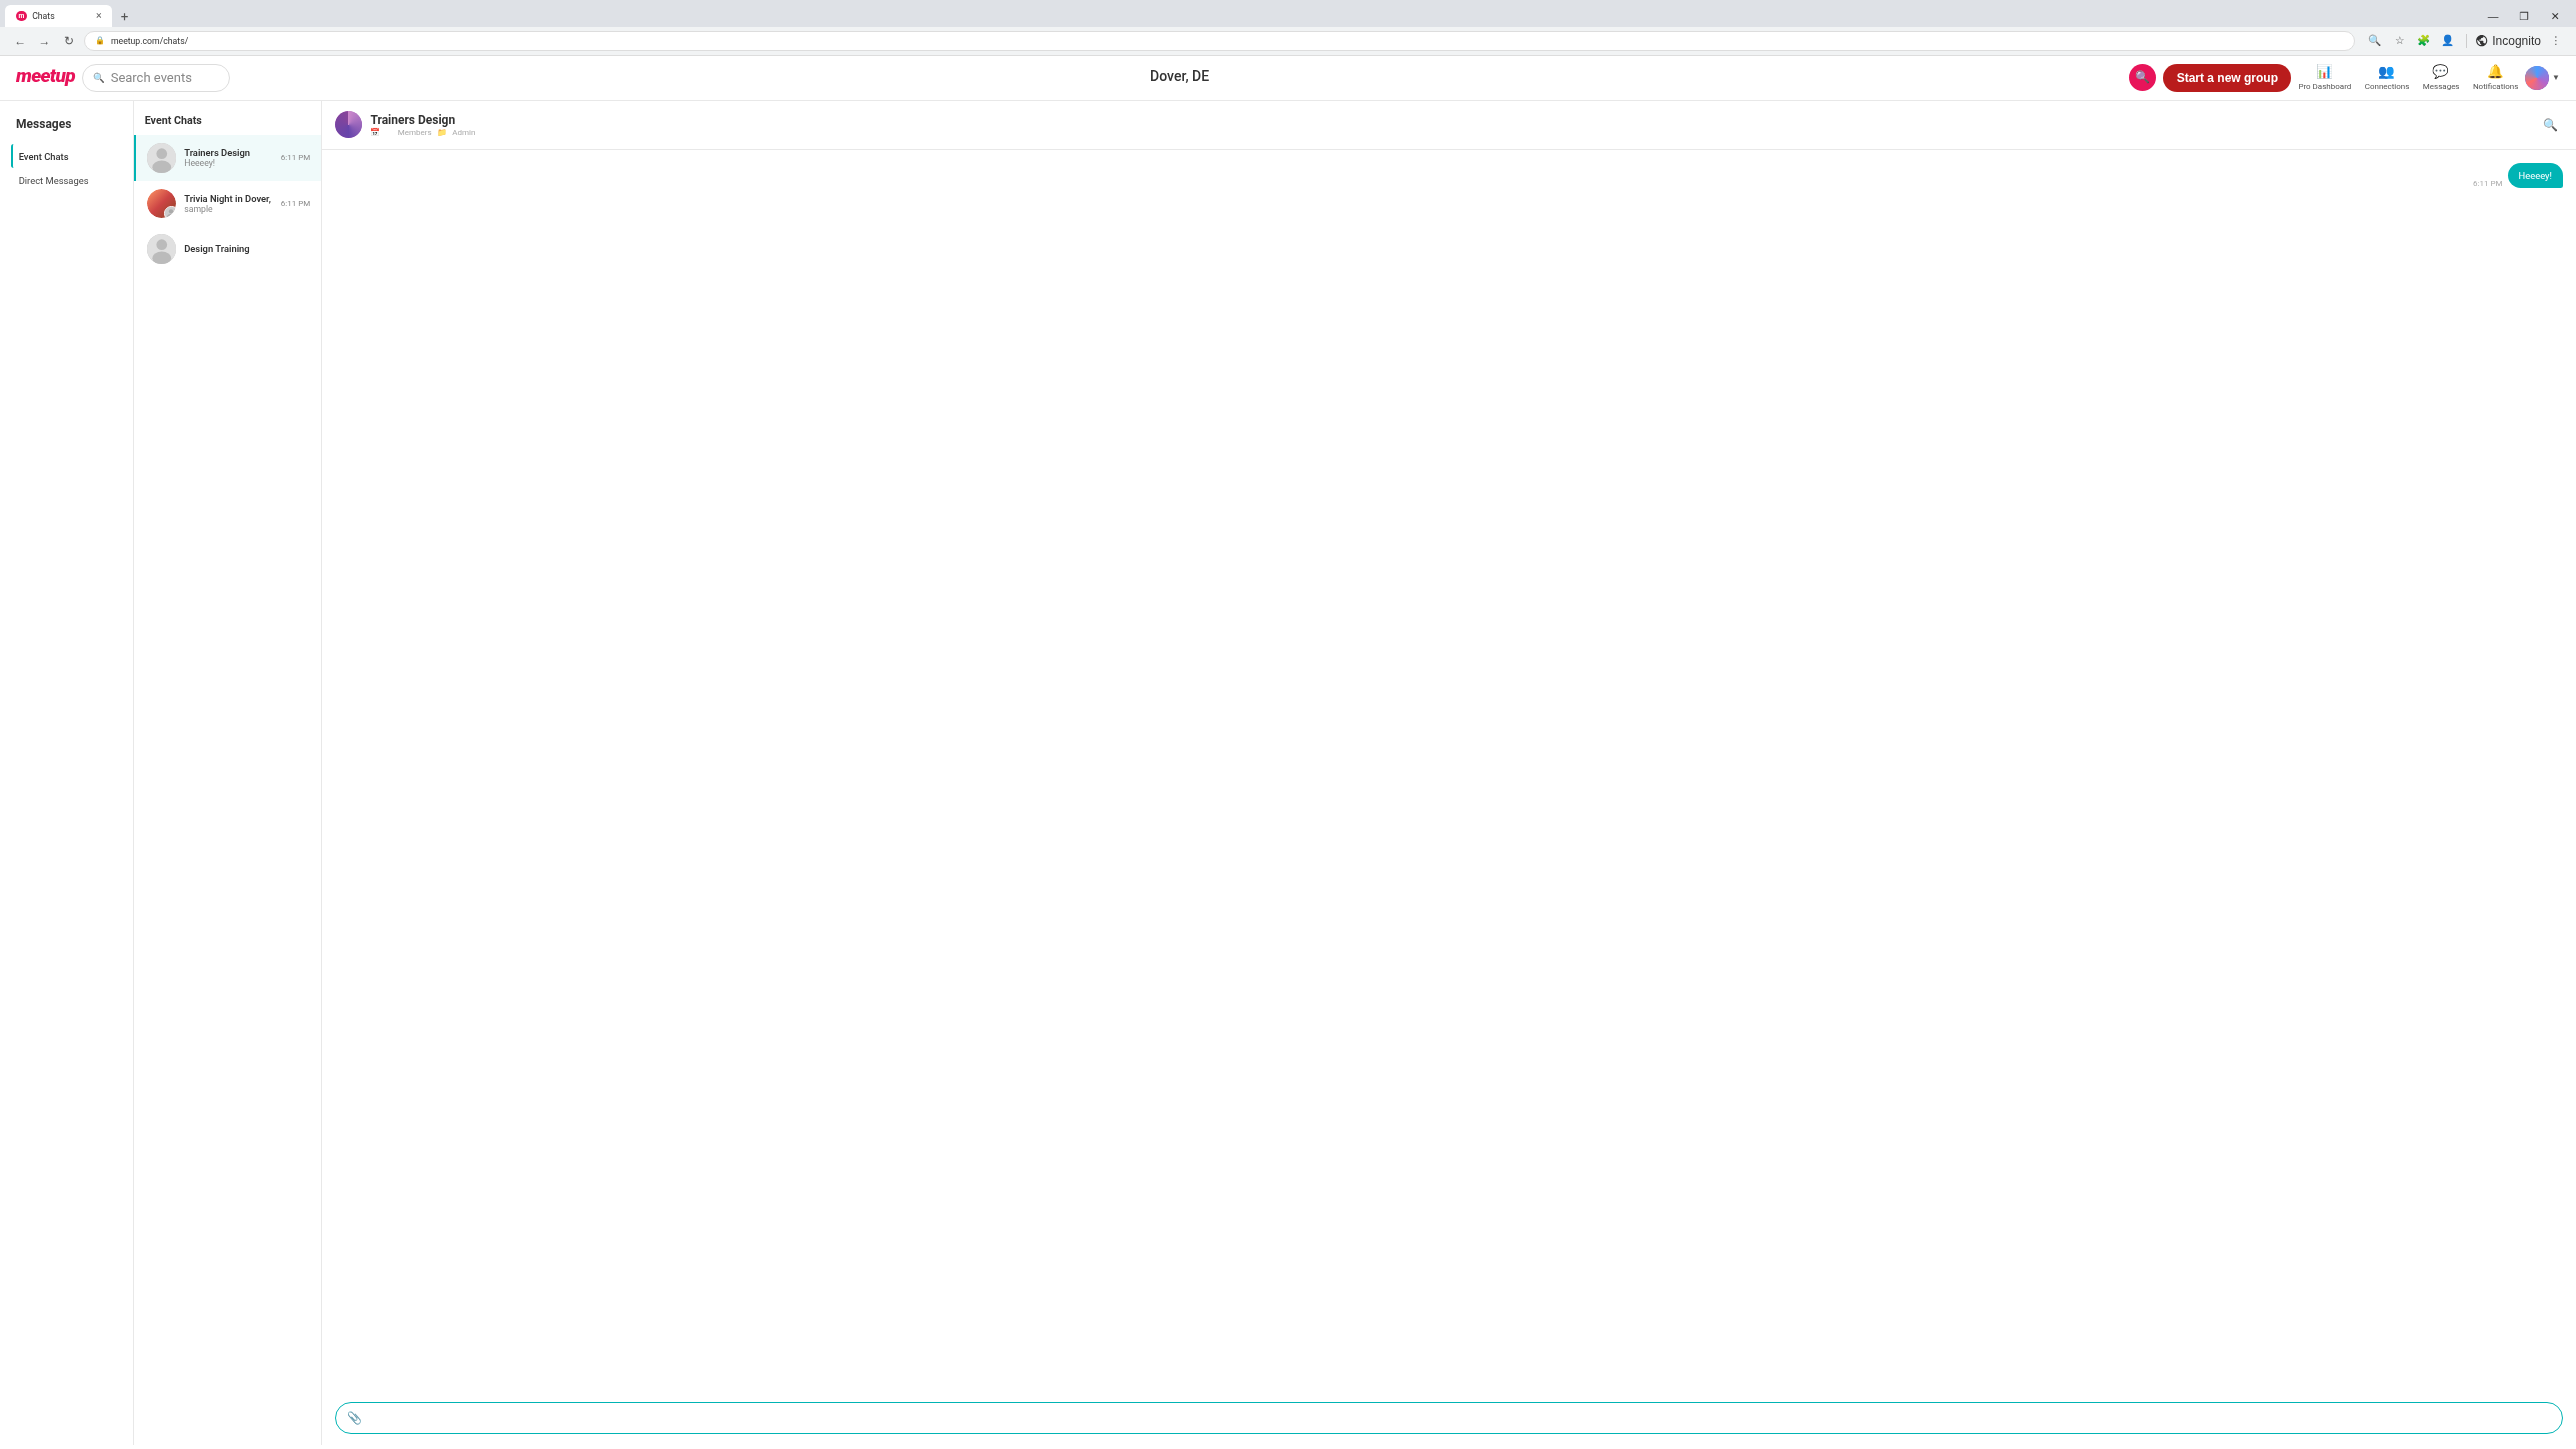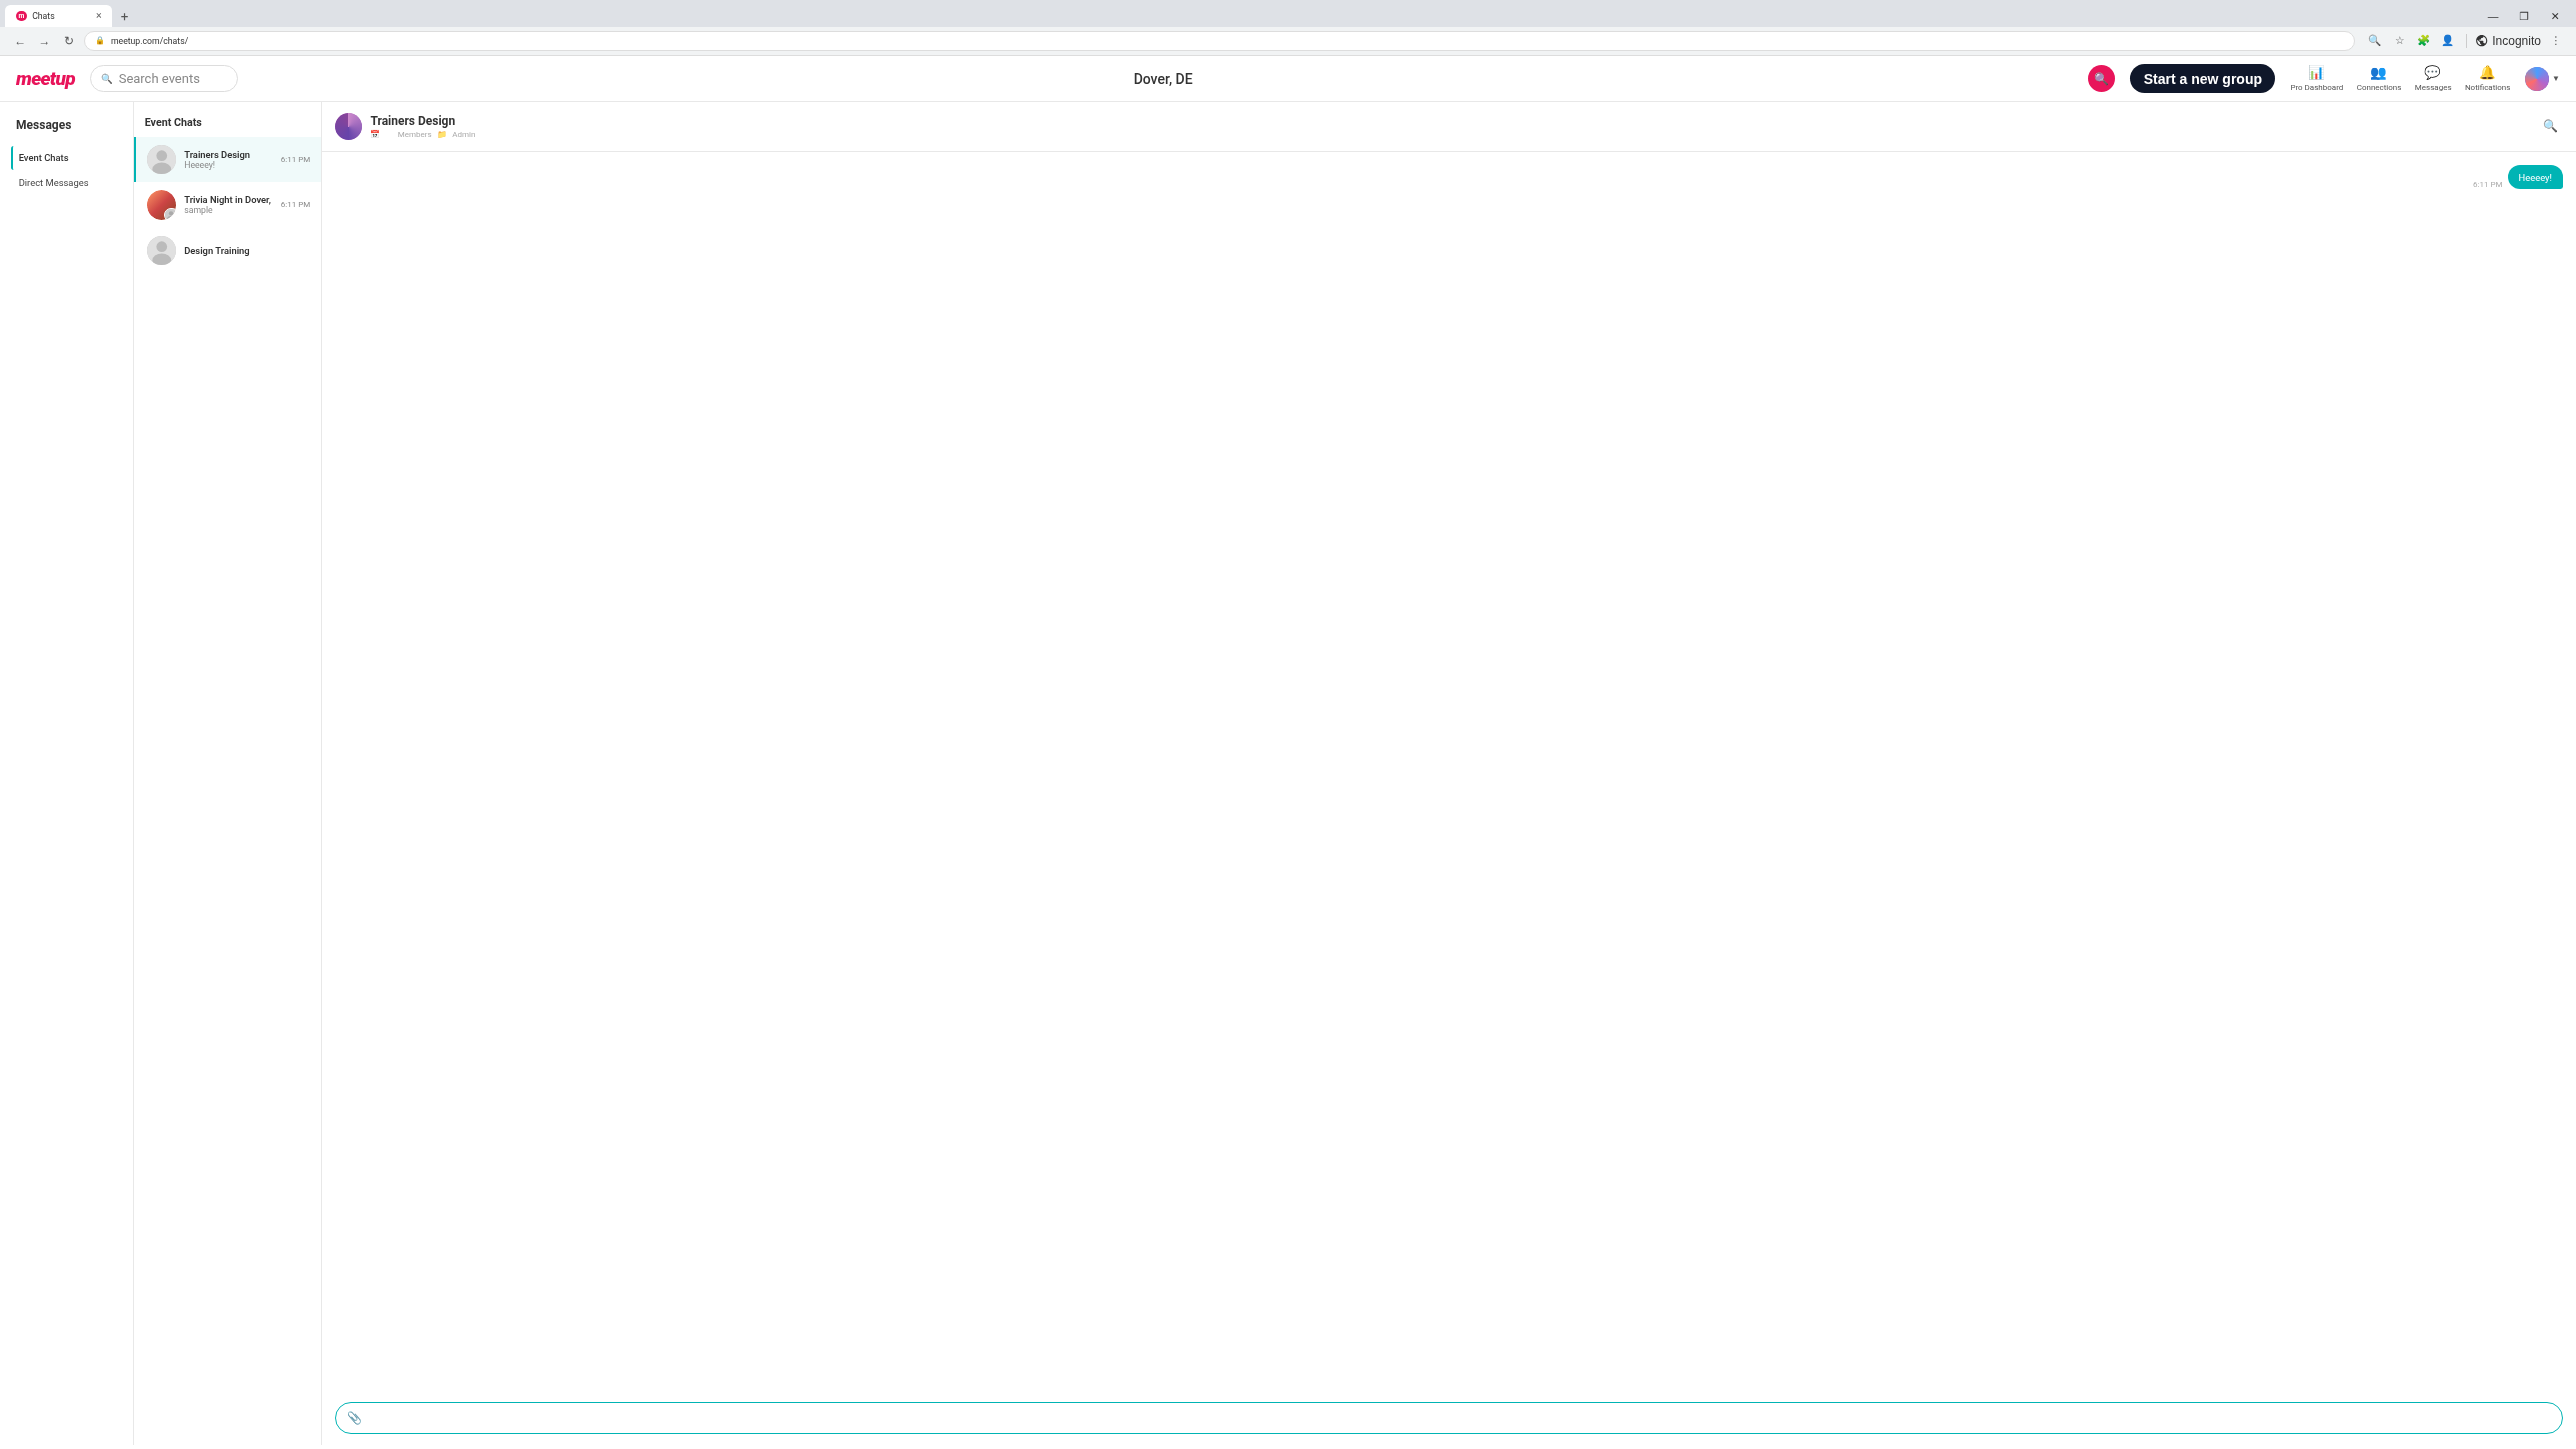--- a/index.html
+++ b/index.html
@@ -20,27 +20,27 @@
     .browser-actions { display: flex; align-items: center; gap: 5.4px; margin-left: 5.4px; }
     .browser-icon-btn { width: 19px; height: 19px; border: none; background: none; cursor: pointer; color: #555; font-size: 10.7px; display: flex; align-items: center; justify-content: center; border-radius: 50%; }
     .incognito-btn { display: flex; align-items: center; gap: 4px; font-size: 12px; color: #333; border: none; background: none; cursor: pointer; }
     .incognito-icon { width: 13.4px; height: 13.4px; }
     .win-btn { width: 31px; height: 21.5px; border: none; background: none; cursor: pointer; font-size: 10.7px; color: #333; }
 
     
     .app { display: flex; flex-direction: column; height: calc(100vh - 60px); }
 
     
-    .header { display: flex; align-items: center; padding: 8px 16px; border-bottom: 0.7px solid #e8e8e8; gap: 15px; }
+    .header { display: flex; padding: 8px 16px; border-bottom: 0.7px solid #e8e8e8; gap: 7px; }
     .logo { font-size: 19px; font-weight: 900; color: #e8145a; font-style: italic; letter-spacing: -0.7px; }
     .logo span { color: #e8145a; }
     .search-bar { display: flex; align-items: center; gap: 5.4px; border: 0.7px solid #ddd; border-radius: 16px; padding: 5.4px 10.7px; min-width: 148px; color: #888; cursor: text; }
     .search-bar-icon { font-size: 9.4px; color: #888; }
     .location-label { color: #333; font-size: 14px; font-weight: 500; margin: 4px auto; }
-    .start-group-btn { background: #0f172a; color: #fff; border: none; border-radius: 16px; padding: 6.7px 13.4px; font-size: 14px; font-weight: 600; cursor: pointer; display: flex; align-items: center; gap: 5.4px; }
+    .start-group-btn { background: #b91c1c; color: #fff; border: none; border-radius: 16px; padding: 6.7px 13.4px; font-size: 12px; font-weight: 600; cursor: pointer; display: flex; align-items: center; gap: 5.4px; }
     .search-icon-btn { background: #e8145a; color: #fff; border: none; border-radius: 50%; width: 27px; height: 27px; font-size: 12px; cursor: pointer; display: flex; align-items: center; justify-content: center; }
     .nav-items { display: flex; align-items: center; gap: 13.4px; }
     .nav-item { display: flex; flex-direction: column; align-items: center; gap: 2.7px; cursor: pointer; color: #555; font-size: 8px; }
     .nav-item-icon { font-size: 13.4px; }
     .avatar-container { display: flex; align-items: center; gap: 2.7px; cursor: pointer; }
     .avatar { width: 24px; height: 24px; border-radius: 50%; background: linear-gradient(135deg, #667eea 0%, #764ba2 100%); display: flex; align-items: center; justify-content: center; color: #fff; font-weight: bold; font-size: 9.4px; overflow: hidden; }
     .avatar-inner { width: 24px; height: 24px; border-radius: 50%; background: conic-gradient(from 0deg, #4a9eff, #b366cc, #ff6b6b, #4a9eff); }
     .chevron-down { font-size: 8px; color: #555; }
 
     

